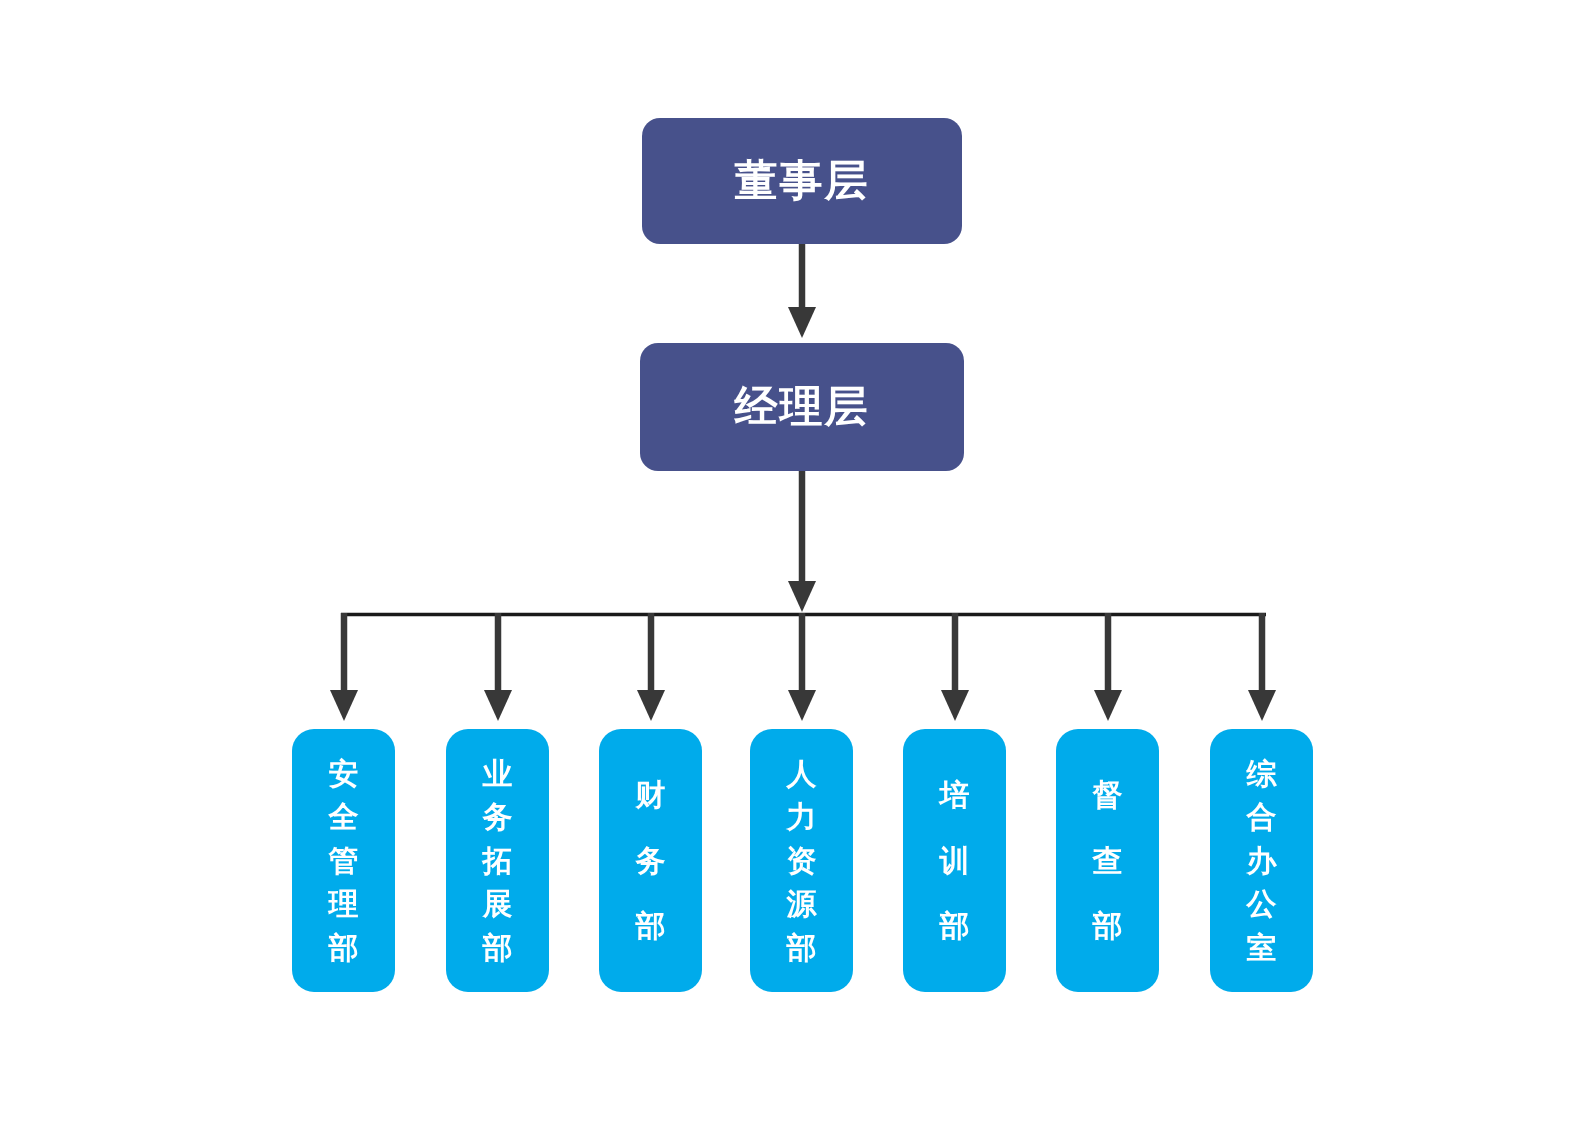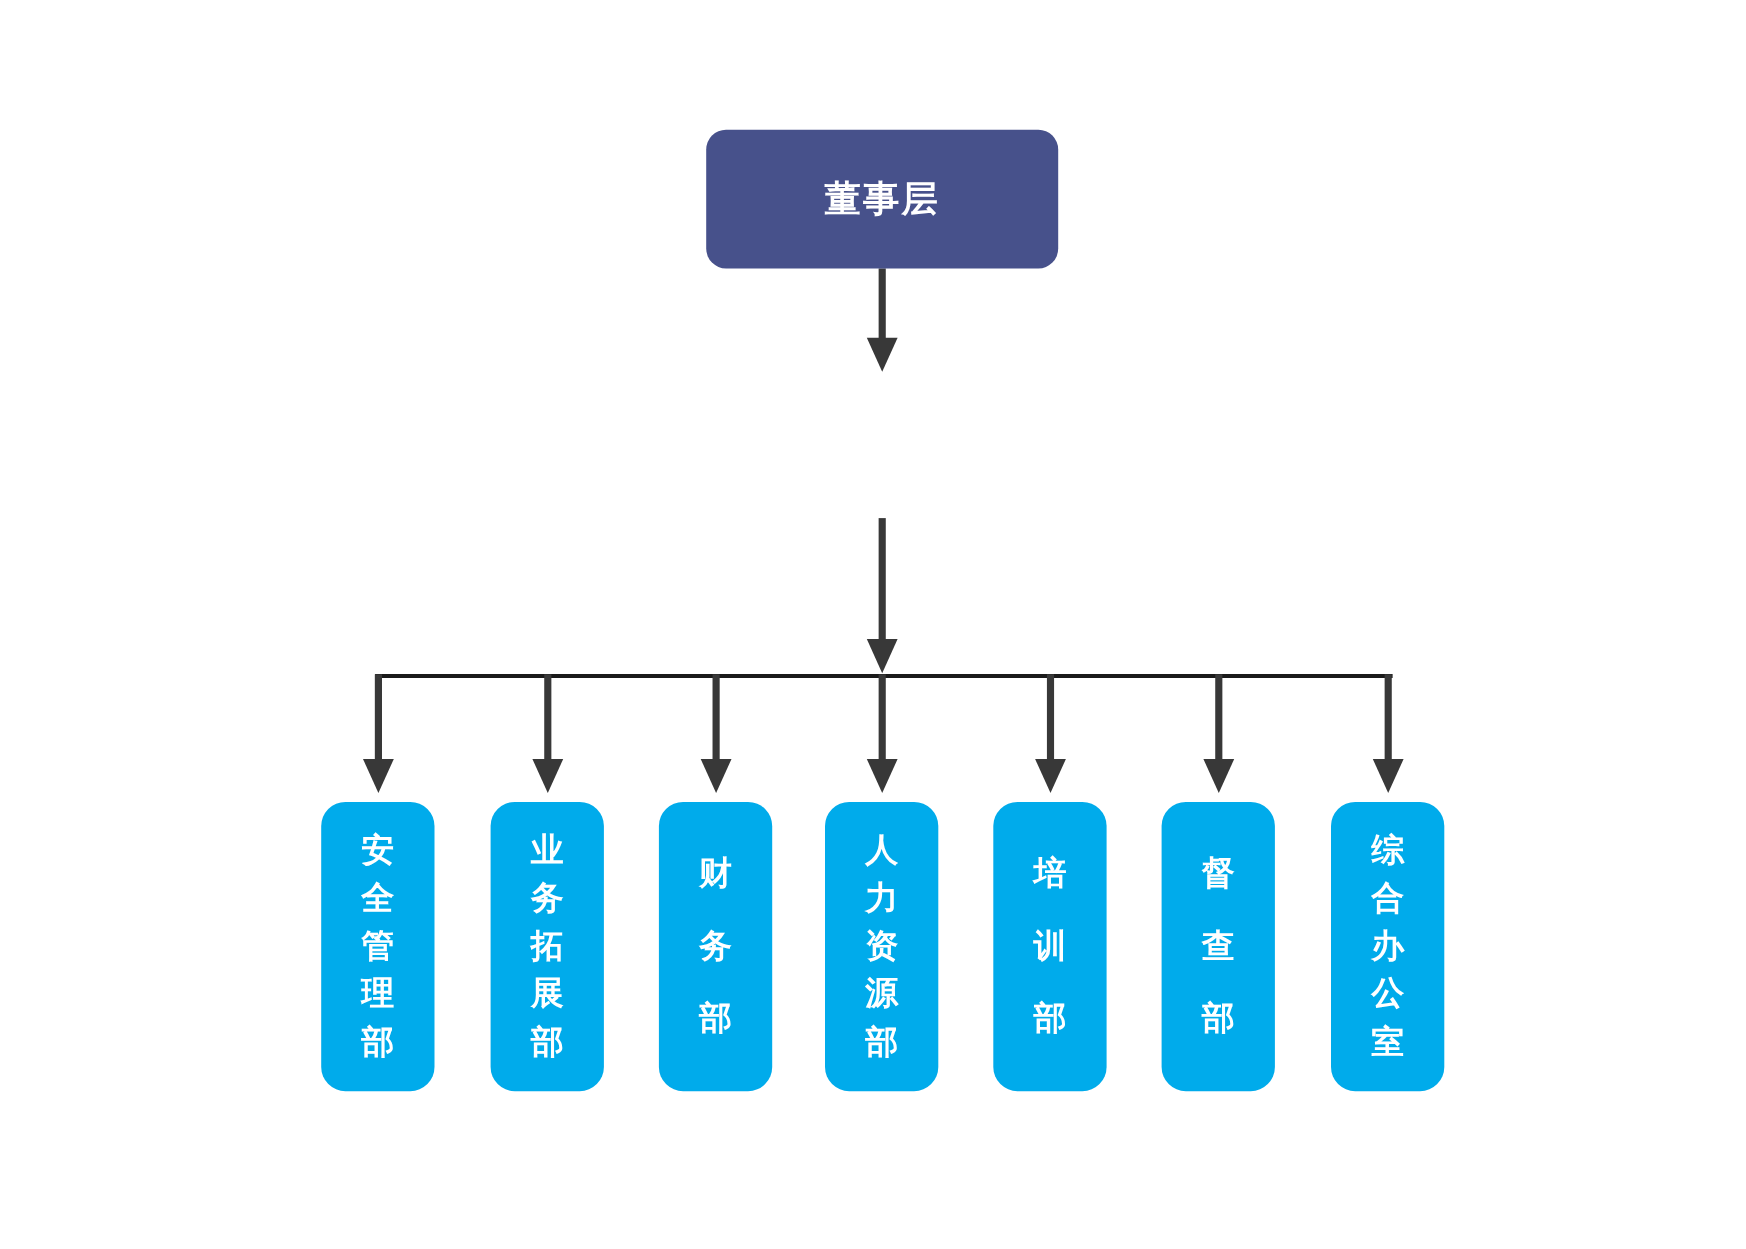--- a/index.html
+++ b/index.html
@@ -36,21 +36,21 @@
   .connectors polygon { fill: var(--connector); }
 
   .lvl-box {
     position: absolute;
     background: var(--level-box);
     border-radius: 18px;
     display: flex;
     align-items: center;
     justify-content: center;
     color: var(--text);
-    font-size: 33px;
+    font-size: 43px;
     font-weight: bold;
     letter-spacing: 2px;
   }
   .lvl-box.board   { left: 642px; top: 118px; width: 320px; height: 126px; }
   .lvl-box.manager { left: 640px; top: 343px; width: 324px; height: 128px; }
 
   .dept {
     position: absolute;
     top: 729px;
     width: 103px;
@@ -124,20 +124,23 @@
     </g>
     <g>
       <line class="stem" x1="1262" y1="613" x2="1262" y2="692"></line>
       <polygon points="1248,690 1276,690 1262,721"></polygon>
     </g>
   </svg>
 
   <div class="lvl-box board">
     <span>董事层</span>
   </div>
+  <div class="lvl-box manager">
+    <span>经理层</span>
+  </div>
 
   <div class="dept d0">
     <div class="vlabel">
         <span>安</span>
         <span>全</span>
         <span>管</span>
         <span>理</span>
         <span>部</span>
       </div>
   </div>

